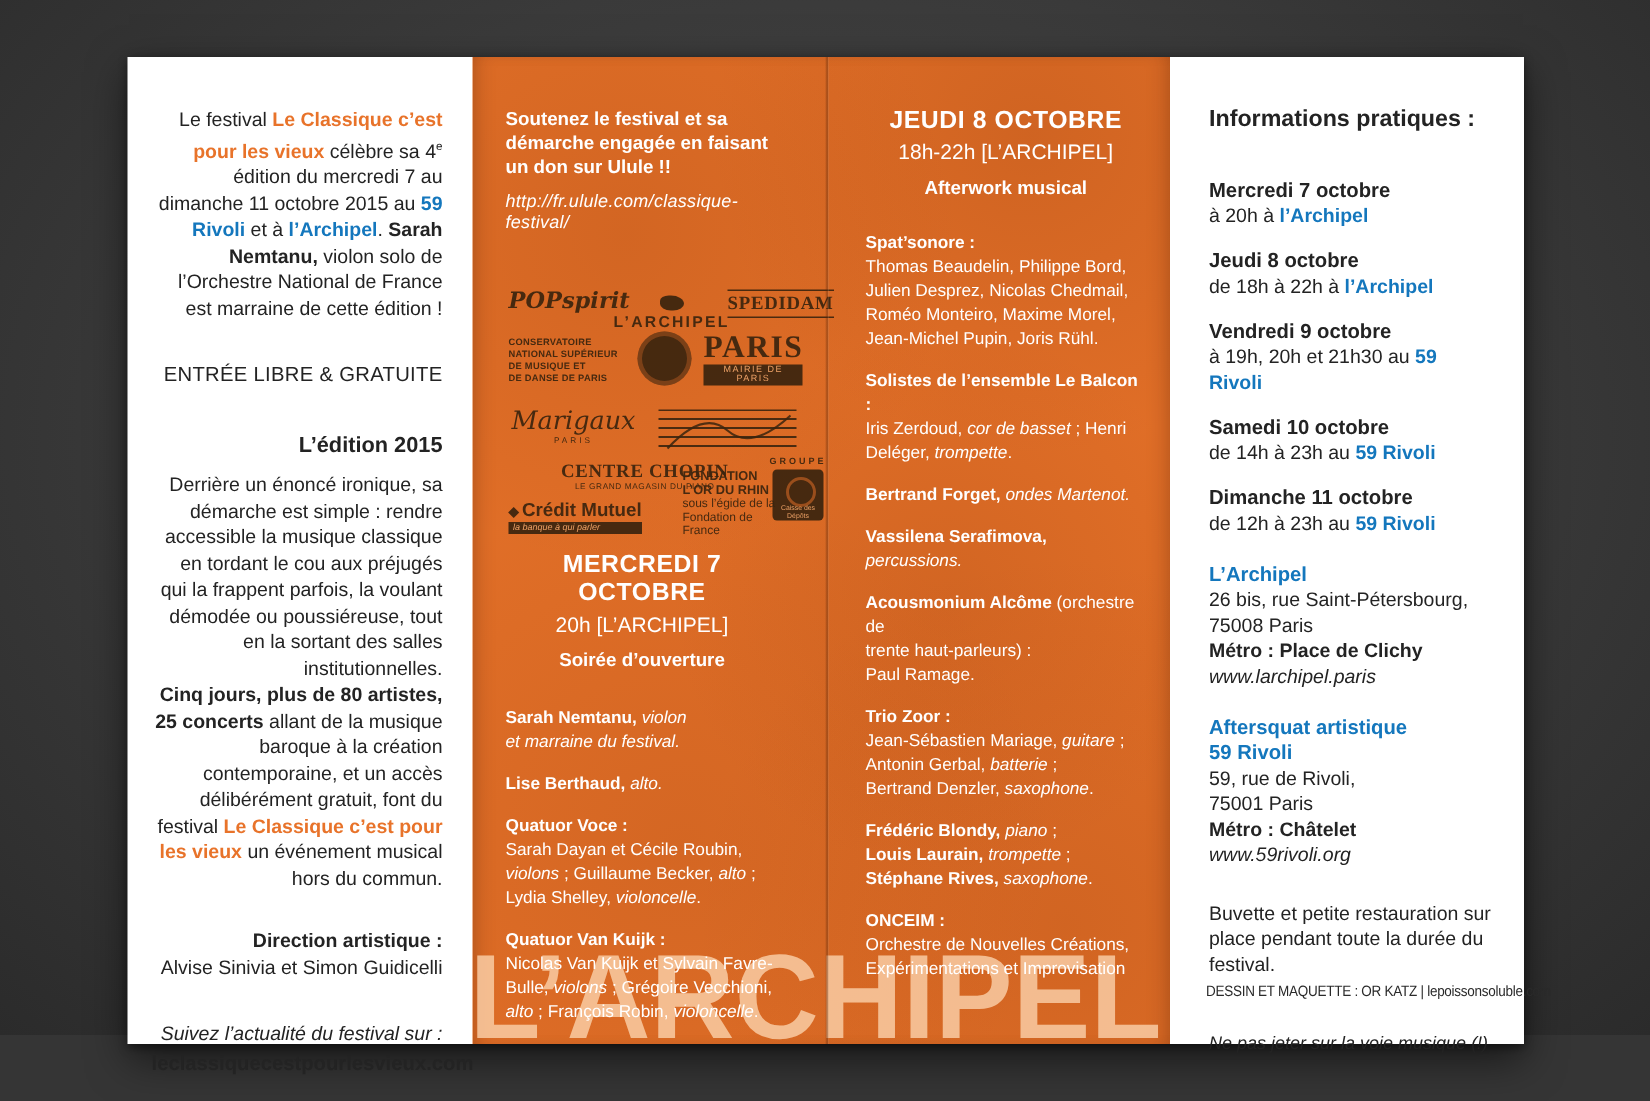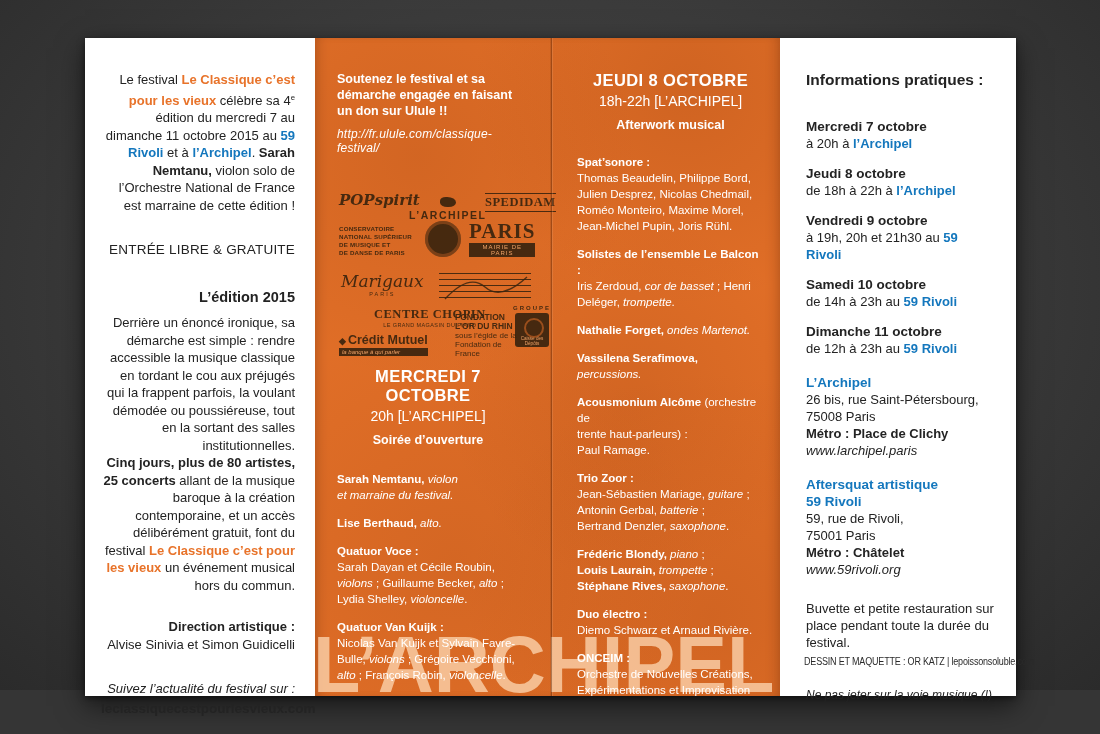--- a/index.html
+++ b/index.html
@@ -232,32 +232,28 @@
         </div>
         <div class="artists">
           <div class="entry">
             <div class="entry-h">Spat’sonore :</div>
             <div><span>Thomas Beaudelin, Philippe Bord,</span><br><span>Julien Desprez, Nicolas Chedmail,</span><br><span>Roméo Monteiro, Maxime Morel,</span><br><span>Jean-Michel Pupin, Joris Rühl.</span></div>
           </div>
           <div class="entry">
             <div class="entry-h">Solistes de l’ensemble Le Balcon :</div>
             <div><span>Iris Zerdoud, </span><span class="i">cor de basset</span><span> ; Henri</span><br><span>Deléger, </span><span class="i">trompette</span><span>.</span></div>
           </div>
-          <div class="entry"><span class="b">Nathalie Forget,</span><span class="i"> ondes Martenot.</span></div>
+          <div class="entry"><span class="b">Bertrand Forget,</span><span class="i"> ondes Martenot.</span></div>
           <div class="entry"><span class="b">Vassilena Serafimova,</span><span class="i"> percussions.</span></div>
           <div class="entry"><span class="b">Acousmonium Alcôme</span><span> (orchestre de</span><br><span>trente haut-parleurs) :</span><br><span>Paul Ramage.</span></div>
           <div class="entry">
             <div class="entry-h">Trio Zoor :</div>
             <div><span>Jean-Sébastien Mariage, </span><span class="i">guitare</span><span> ;</span><br><span>Antonin Gerbal, </span><span class="i">batterie</span><span> ;</span><br><span>Bertrand Denzler, </span><span class="i">saxophone</span><span>.</span></div>
           </div>
           <div class="entry"><span class="b">Frédéric Blondy,</span><span class="i"> piano</span><span> ;</span><br><span class="b">Louis Laurain,</span><span class="i"> trompette</span><span> ;</span><br><span class="b">Stéphane Rives,</span><span class="i"> saxophone</span><span>.</span></div>
-          <div class="entry">
-            <div class="entry-h">Duo électro :</div>
-            <div><span>Diemo Schwarz et Arnaud Rivière.</span></div>
-          </div>
           <div class="entry">
             <div class="entry-h">ONCEIM :</div>
             <div><span>Orchestre de Nouvelles Créations,</span><br><span>Expérimentations et Improvisation</span><br></div>
           </div>
         </div>
       </div>
     </div>
 
     <div class="p-right">
       <div class="info-title">Informations pratiques :</div>

